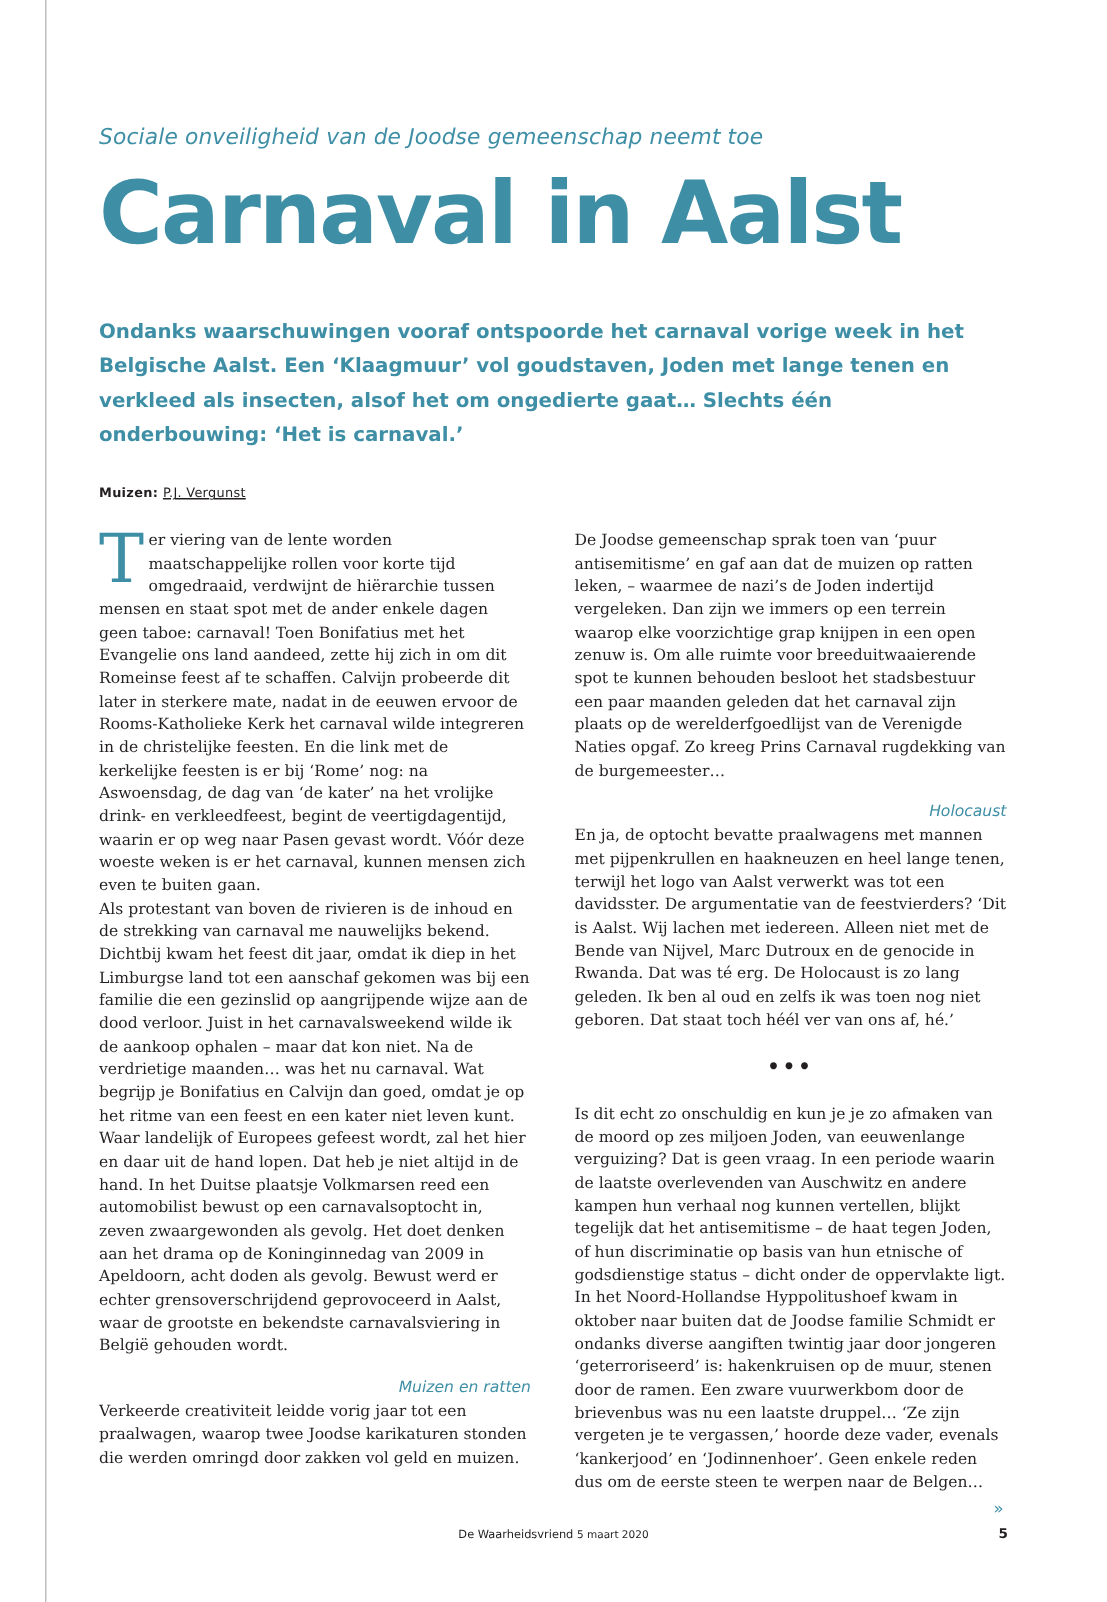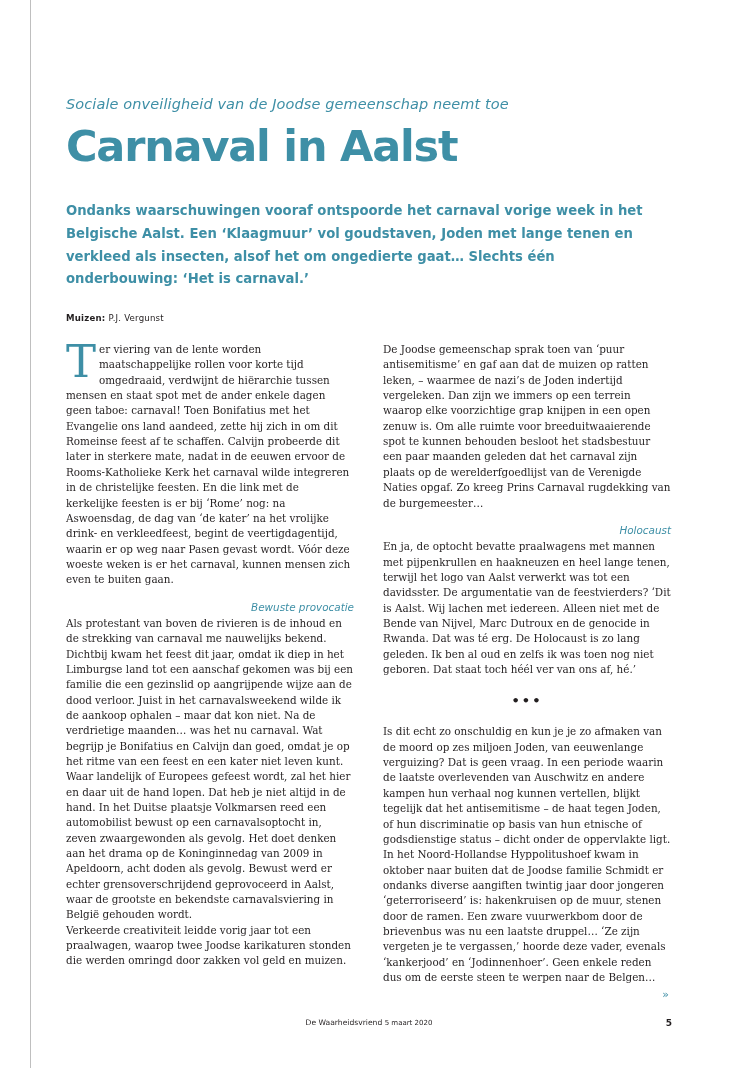--- a/index.html
+++ b/index.html
@@ -26,37 +26,37 @@
     position: absolute;
     left: 30px;
     top: 0;
     width: 1px;
     height: 1068px;
     background: #bfbfbf;
   }
   .content {
     position: absolute;
     left: 66px;
-    top: 16px;
+    top: 4px;
     width: 606px;
   }
   .kicker {
     margin-top: 80px;
     font-family: "DejaVu Sans", sans-serif;
     font-style: italic;
     font-size: 14.5px;
     color: #3e8fa6;
     letter-spacing: 0.1px;
     line-height: 1.2;
   }
   .headline {
     margin-top: 12px;
     font-family: "DejaVu Sans", sans-serif;
     font-weight: bold;
-    font-size: 43px;
+    font-size: 58px;
     line-height: 1.02;
     color: #3e8fa6;
     letter-spacing: -1.2px;
   }
   .standfirst {
     margin-top: 31px;
     font-family: "DejaVu Sans", sans-serif;
     font-weight: bold;
     font-size: 13.2px;
     line-height: 1.72;
@@ -66,20 +66,21 @@
   .byline {
     margin-top: 22px;
     font-family: "DejaVu Sans", sans-serif;
     font-size: 8.6px;
     font-weight: bold;
     color: #231f20;
     letter-spacing: 0.2px;
   }
   .byline .name {
     font-weight: normal;
+    text-decoration: underline;
   }
   .columns {
     margin-top: 19px;
     display: flex;
     gap: 29px;
   }
   .col {
     width: 288px;
     font-family: "DejaVu Serif", serif;
     font-size: 10.4px;
@@ -179,22 +180,22 @@
       <span>Muizen:</span>
       <span class="name">P.J. Vergunst</span>
     </div>
 
     <div class="columns">
 
       <div class="col">
         <p class="first-para">
           <span class="dropcap">T</span><span>er viering van de lente worden maatschappelijke rollen voor korte tijd omgedraaid, verdwijnt de hiërarchie tussen mensen en staat spot met de ander enkele dagen geen taboe: carnaval! Toen Bonifatius met het Evangelie ons land aandeed, zette hij zich in om dit Romeinse feest af te schaffen. Calvijn probeerde dit later in sterkere mate, nadat in de eeuwen ervoor de Rooms-Katholieke Kerk het carnaval wilde integreren in de christelijke feesten. En die link met de kerkelijke feesten is er bij ‘Rome’ nog: na Aswoensdag, de dag van ‘de kater’ na het vrolijke drink- en verkleedfeest, begint de veertigdagentijd, waarin er op weg naar Pasen gevast wordt. Vóór deze woeste weken is er het carnaval, kunnen mensen zich even te buiten gaan.</span>
         </p>
-        <div class="subhead">Bewuste provocatie</div>
         <p>Als protestant van boven de rivieren is de inhoud en de strekking van carnaval me nauwelijks bekend. Dichtbij kwam het feest dit jaar, omdat ik diep in het Limburgse land tot een aanschaf gekomen was bij een familie die een gezinslid op aangrijpende wijze aan de dood verloor. Juist in het carnavalsweekend wilde ik de aankoop ophalen – maar dat kon niet. Na de verdrietige maanden… was het nu carnaval. Wat begrijp je Bonifatius en Calvijn dan goed, omdat je op het ritme van een feest en een kater niet leven kunt. Waar landelijk of Europees gefeest wordt, zal het hier en daar uit de hand lopen. Dat heb je niet altijd in de hand. In het Duitse plaatsje Volkmarsen reed een automobilist bewust op een carnavalsoptocht in, zeven zwaargewonden als gevolg. Het doet denken aan het drama op de Koninginnedag van 2009 in Apeldoorn, acht doden als gevolg. Bewust werd er echter grensoverschrijdend geprovoceerd in Aalst, waar de grootste en bekendste carnavalsviering in België gehouden wordt.</p>
+        <div class="subhead">Muizen en ratten</div>
         <p>Verkeerde creativiteit leidde vorig jaar tot een praalwagen, waarop twee Joodse karikaturen stonden die werden omringd door zakken vol geld en muizen.</p>
       </div>
 
       <div class="col">
         <p>De Joodse gemeenschap sprak toen van ‘puur antisemitisme’ en gaf aan dat de muizen op ratten leken, – waarmee de nazi’s de Joden indertijd vergeleken. Dan zijn we immers op een terrein waarop elke voorzichtige grap knijpen in een open zenuw is. Om alle ruimte voor breeduitwaaierende spot te kunnen behouden besloot het stadsbestuur een paar maanden geleden dat het carnaval zijn plaats op de werelderfgoedlijst van de Verenigde Naties opgaf. Zo kreeg Prins Carnaval rugdekking van de burgemeester…</p>
         <div class="subhead">Holocaust</div>
         <p>En ja, de optocht bevatte praalwagens met mannen met pijpenkrullen en haakneuzen en heel lange tenen, terwijl het logo van Aalst verwerkt was tot een davidsster. De argumentatie van de feestvierders? ‘Dit is Aalst. Wij lachen met iedereen. Alleen niet met de Bende van Nijvel, Marc Dutroux en de genocide in Rwanda. Dat was té erg. De Holocaust is zo lang geleden. Ik ben al oud en zelfs ik was toen nog niet geboren. Dat staat toch héél ver van ons af, hé.’</p>
         <div class="dots">•••</div>
         <p>Is dit echt zo onschuldig en kun je je zo afmaken van de moord op zes miljoen Joden, van eeuwenlange verguizing? Dat is geen vraag. In een periode waarin de laatste overlevenden van Auschwitz en andere kampen hun verhaal nog kunnen vertellen, blijkt tegelijk dat het antisemitisme – de haat tegen Joden, of hun discriminatie op basis van hun etnische of godsdienstige status – dicht onder de oppervlakte ligt. In het Noord-Hollandse Hyppolitushoef kwam in oktober naar buiten dat de Joodse familie Schmidt er ondanks diverse aangiften twintig jaar door jongeren ‘geterroriseerd’ is: hakenkruisen op de muur, stenen door de ramen. Een zware vuurwerkbom door de brievenbus was nu een laatste druppel… ‘Ze zijn vergeten je te vergassen,’ hoorde deze vader, evenals ‘kankerjood’ en ‘Jodinnenhoer’. Geen enkele reden dus om de eerste steen te werpen naar de Belgen…</p>
         <div class="continue">»</div>

